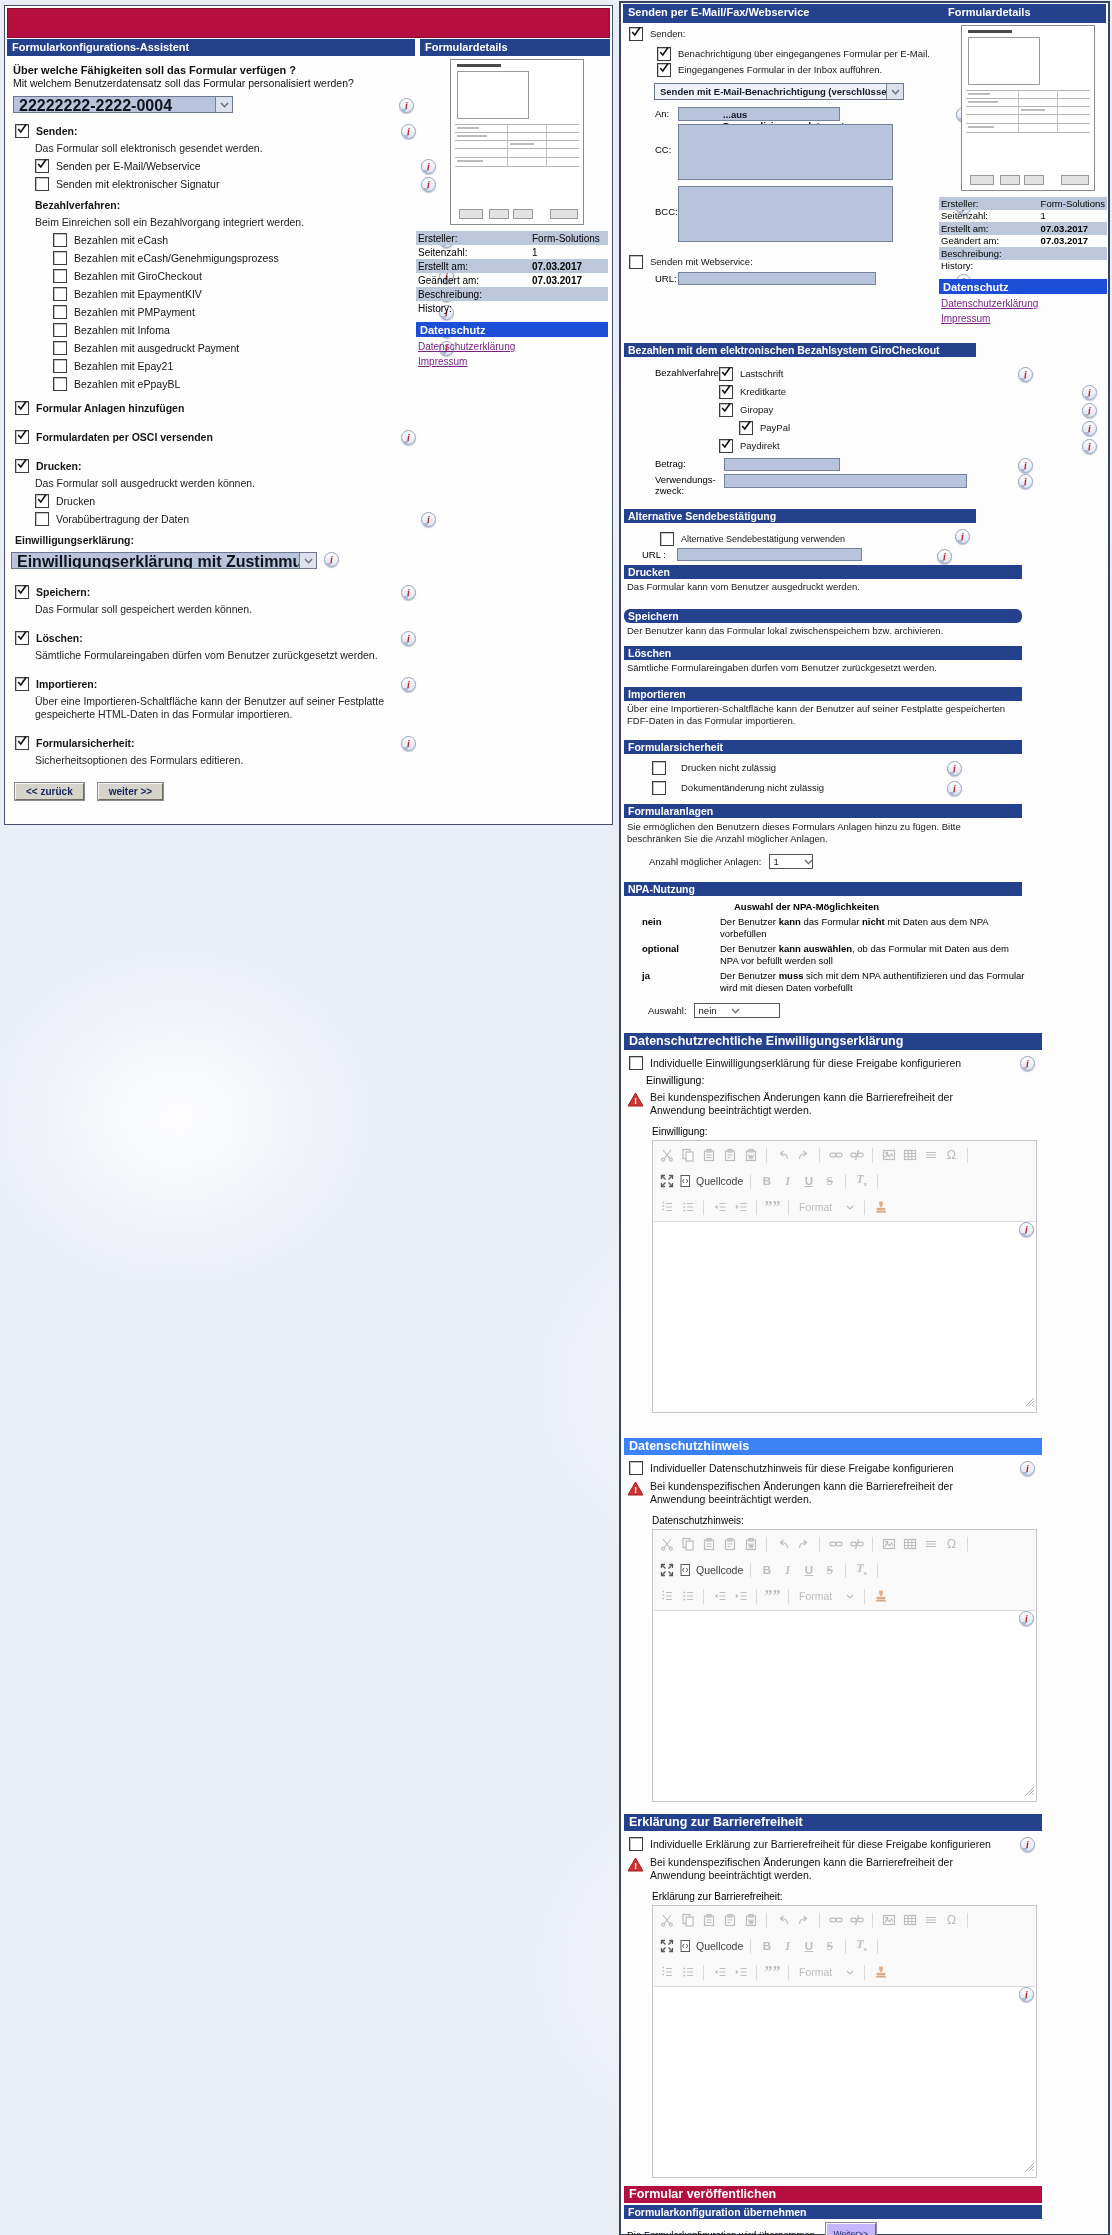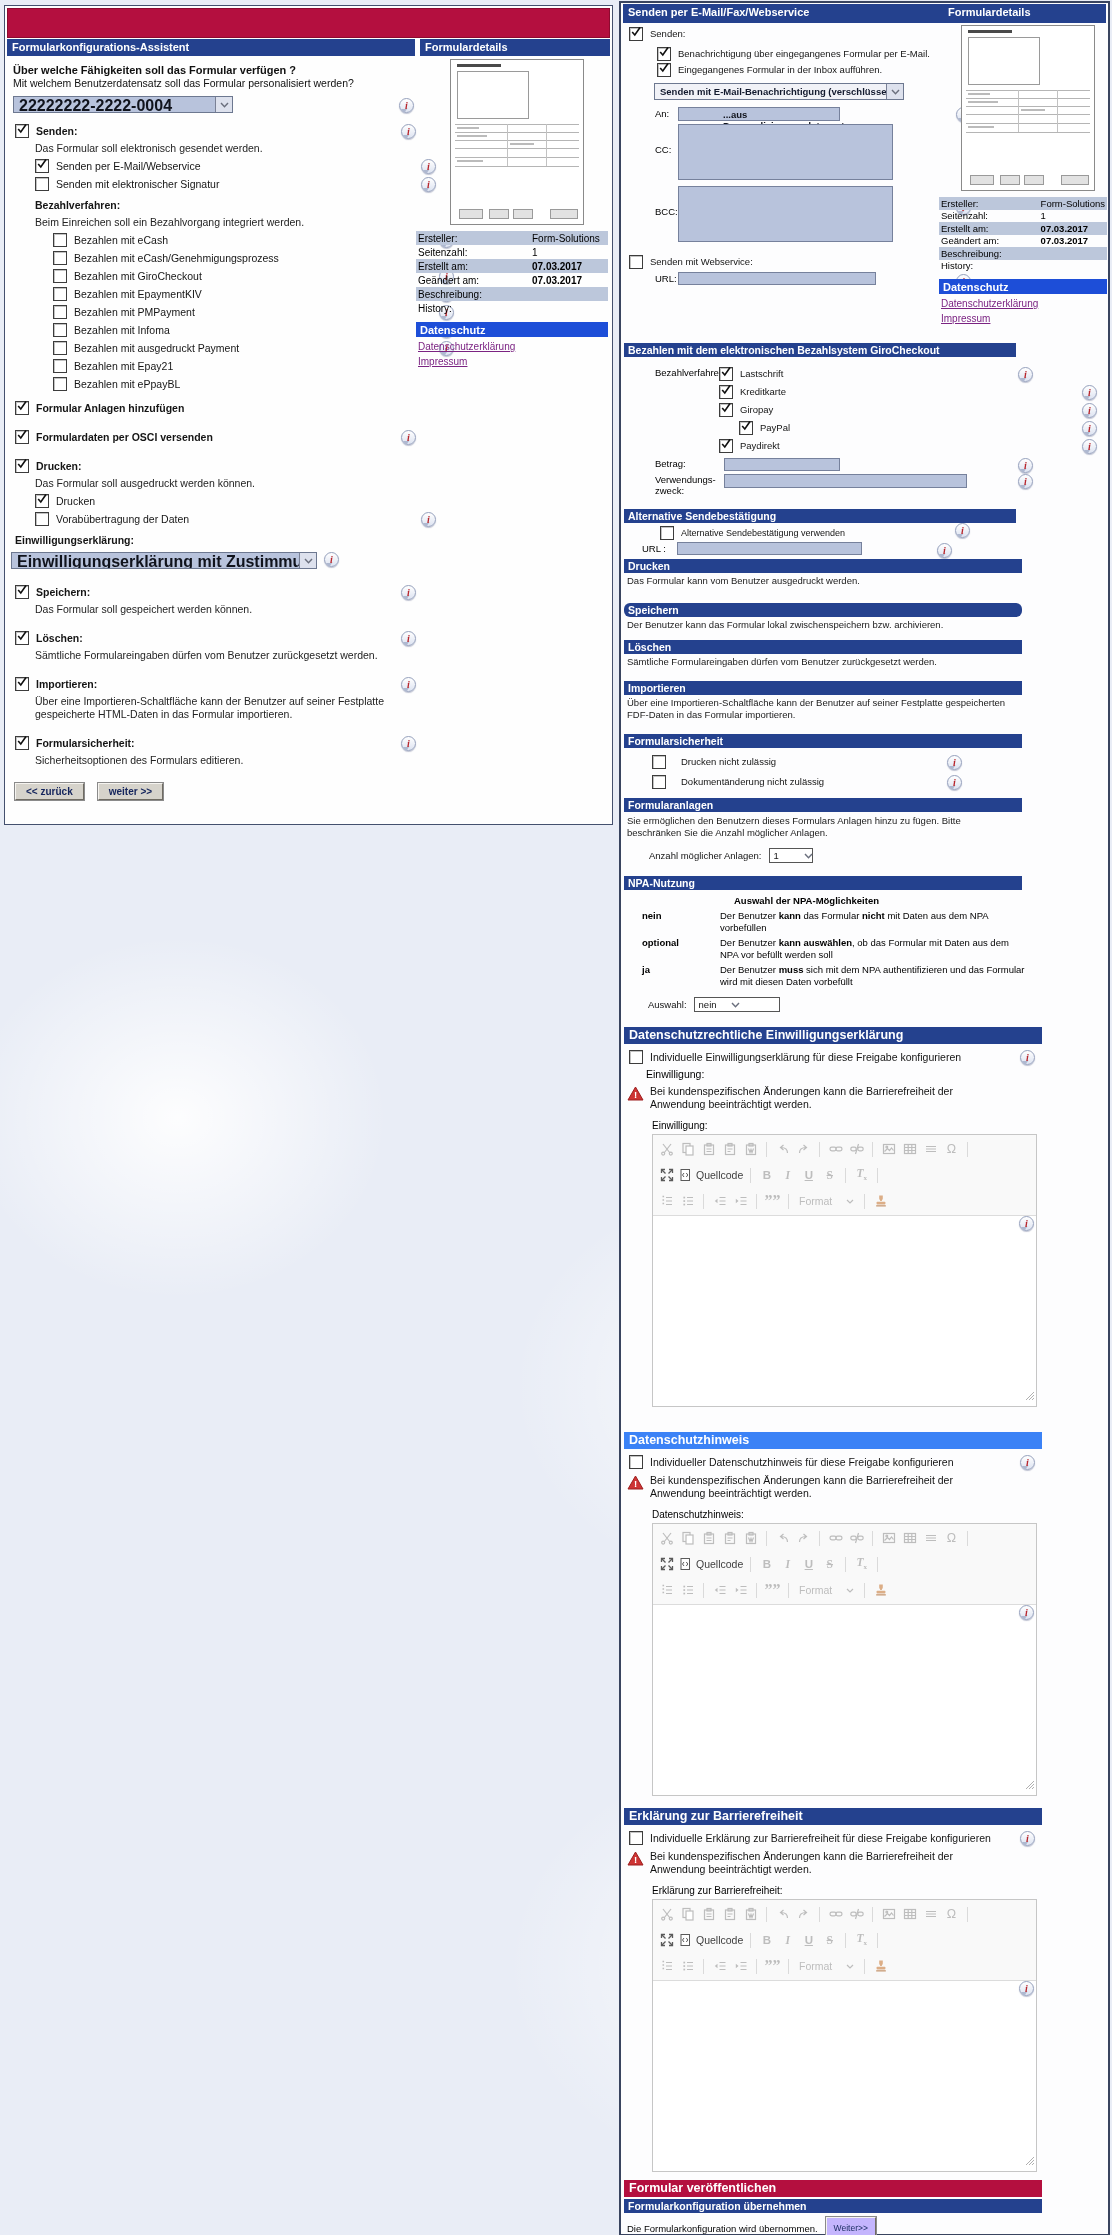--- a/index.html
+++ b/index.html
@@ -75,21 +75,21 @@
   .dt-row.sh{background:#bcc7db;}
   .dt-l{width:60%;padding-left:2px;white-space:nowrap;}
   .dt-v{width:40%;white-space:nowrap;}
   .ds-hdr{background:#1d4ed8;color:#fff;font-weight:bold;font-size:11px;padding:2px 4px 1px 4px;margin-top:7px;}
   .lnk{display:block;width:max-content;color:#7b2382;text-decoration:underline;font-size:10px;margin:4px 0 0 2px;}
 
   
   .sec-hdr{background:#24418e;color:#fff;font-weight:bold;font-size:10.5px;line-height:12px;padding:1px 4px;box-sizing:border-box;}
   .sec-hdr.big{font-size:12.5px;line-height:15px;padding:1px 5px;}
   .sec-hdr.red{font-size:12.5px;line-height:15px;padding:1px 5px;}
-  .w1{width:392px;} .w2{width:398px;} .w3{width:418px;}
+  .w1{width:352px;} .w2{width:398px;} .w3{width:418px;}
   .rtext{font-size:9.5px;color:#1a1a1a;margin:3px 0 0 3px;line-height:12px;}
   .rrow{position:relative;font-size:9.5px;color:#141414;display:flex;align-items:center;gap:7px;line-height:12px;}
   .frow{position:relative;display:flex;margin-left:31px;font-size:9.5px;align-items:flex-start;}
   .frow .lbl{width:23px;padding-top:1px;}
   .fin{background:#b8c3dc;border:1px solid #76819c;height:13px;box-sizing:border-box;}
   .fin.bv{font-weight:bold;font-size:9.5px;color:#10131c;padding:1px 3px;height:14px;}
   .fta{background:#b8c3dc;border:1px solid #76819c;width:215px;height:56px;box-sizing:border-box;}
   .npa-row{display:flex;margin:4px 0 0 18px;font-size:9.5px;line-height:11.5px;}
   .npa-key{width:78px;font-weight:bold;}
   .npa-desc{width:305px;}
@@ -501,21 +501,21 @@
           </span>
         </div>
         <div class="frow pm" style="margin-top: 3px;">
           <span style="width: 69px; line-height: 11px;">Verwendungs- zweck:</span>
           <div class="fin" style="width: 243px; height: 14px;"></div>
           <span class="info" style="left: 363px; top: 0px;">
             <i>i</i>
           </span>
         </div>
         <div class="sec-hdr w1" style="margin-top: 13px; background: rgb(36, 65, 142);">Alternative Sendebestätigung</div>
-        <div class="rrow" style="margin-top: 3px; margin-left: 36px; font-size: 9px; text-align: center;"><span class="cb"></span>Alternative Sendebestätigung verwenden<span class="info" style="left: 295px; top: -3px;">
+        <div class="rrow" style="margin-top: 9px; margin-left: 36px; font-size: 9px; text-align: center;"><span class="cb"></span>Alternative Sendebestätigung verwenden<span class="info" style="left: 295px; top: -3px;">
             <i>i</i>
           </span></div>
         <div class="frow" style="margin-top: 2px; margin-left: 18px;">
           <span class="lbl" style="width: 35px;">URL :</span>
           <div class="fin" style="width: 185px;"></div>
           <span class="info" style="left: 295px; top: 1px;">
             <i>i</i>
           </span>
         </div>
         <div class="sec-hdr w2" style="margin-top: 4px; background: rgb(36, 65, 142);">Drucken</div>

